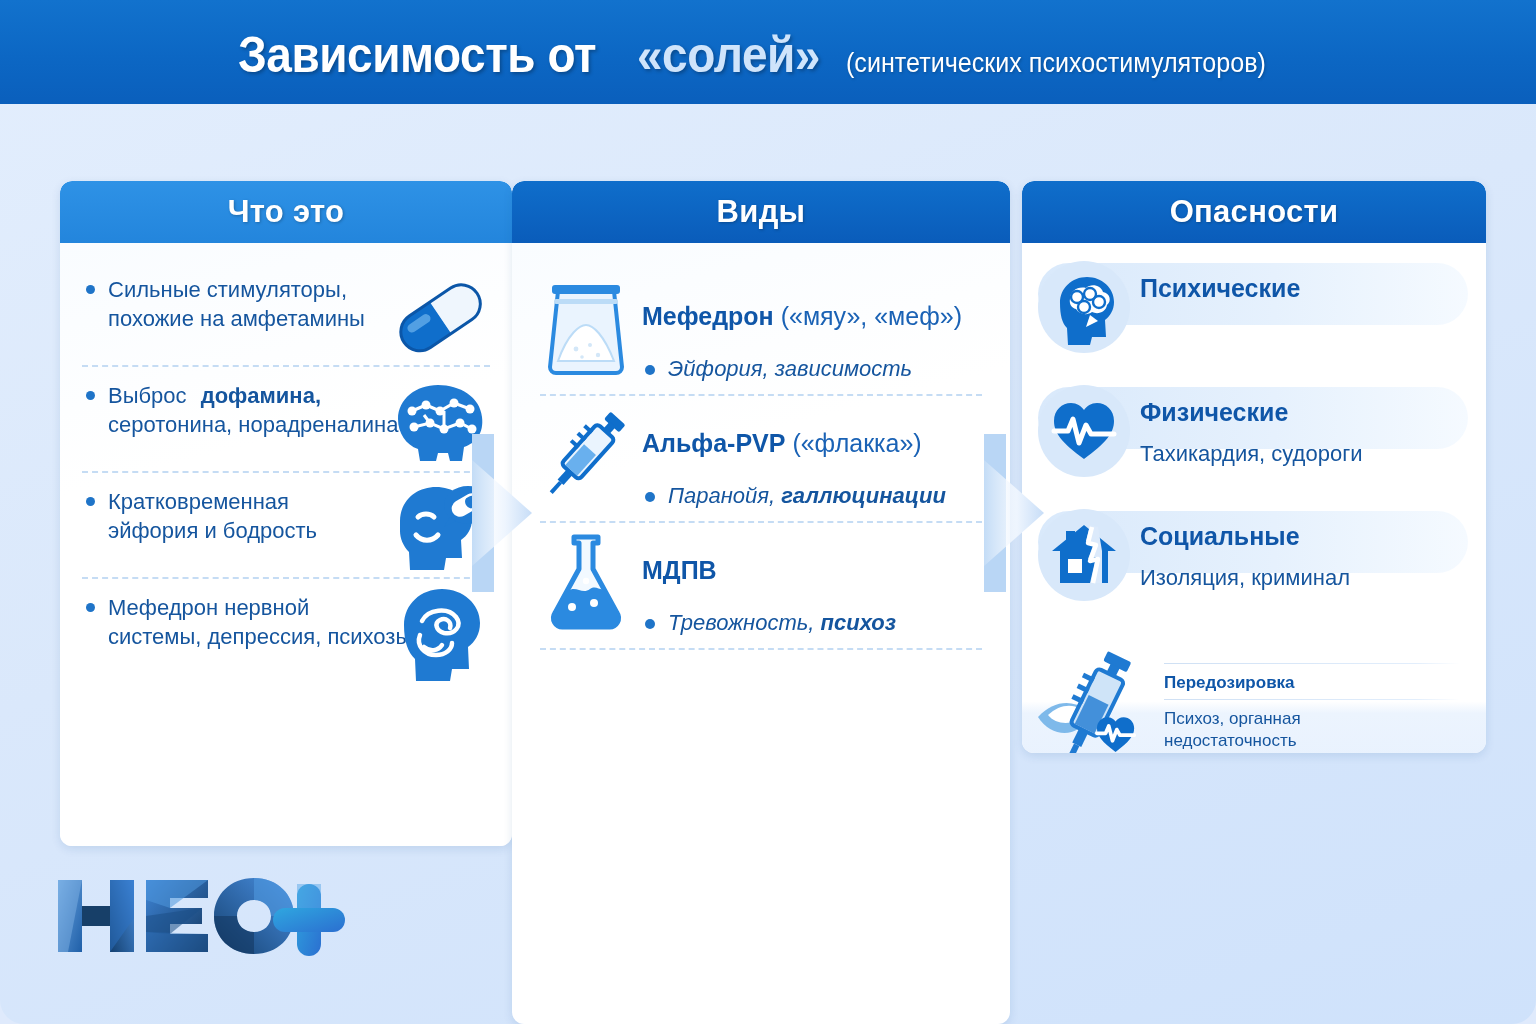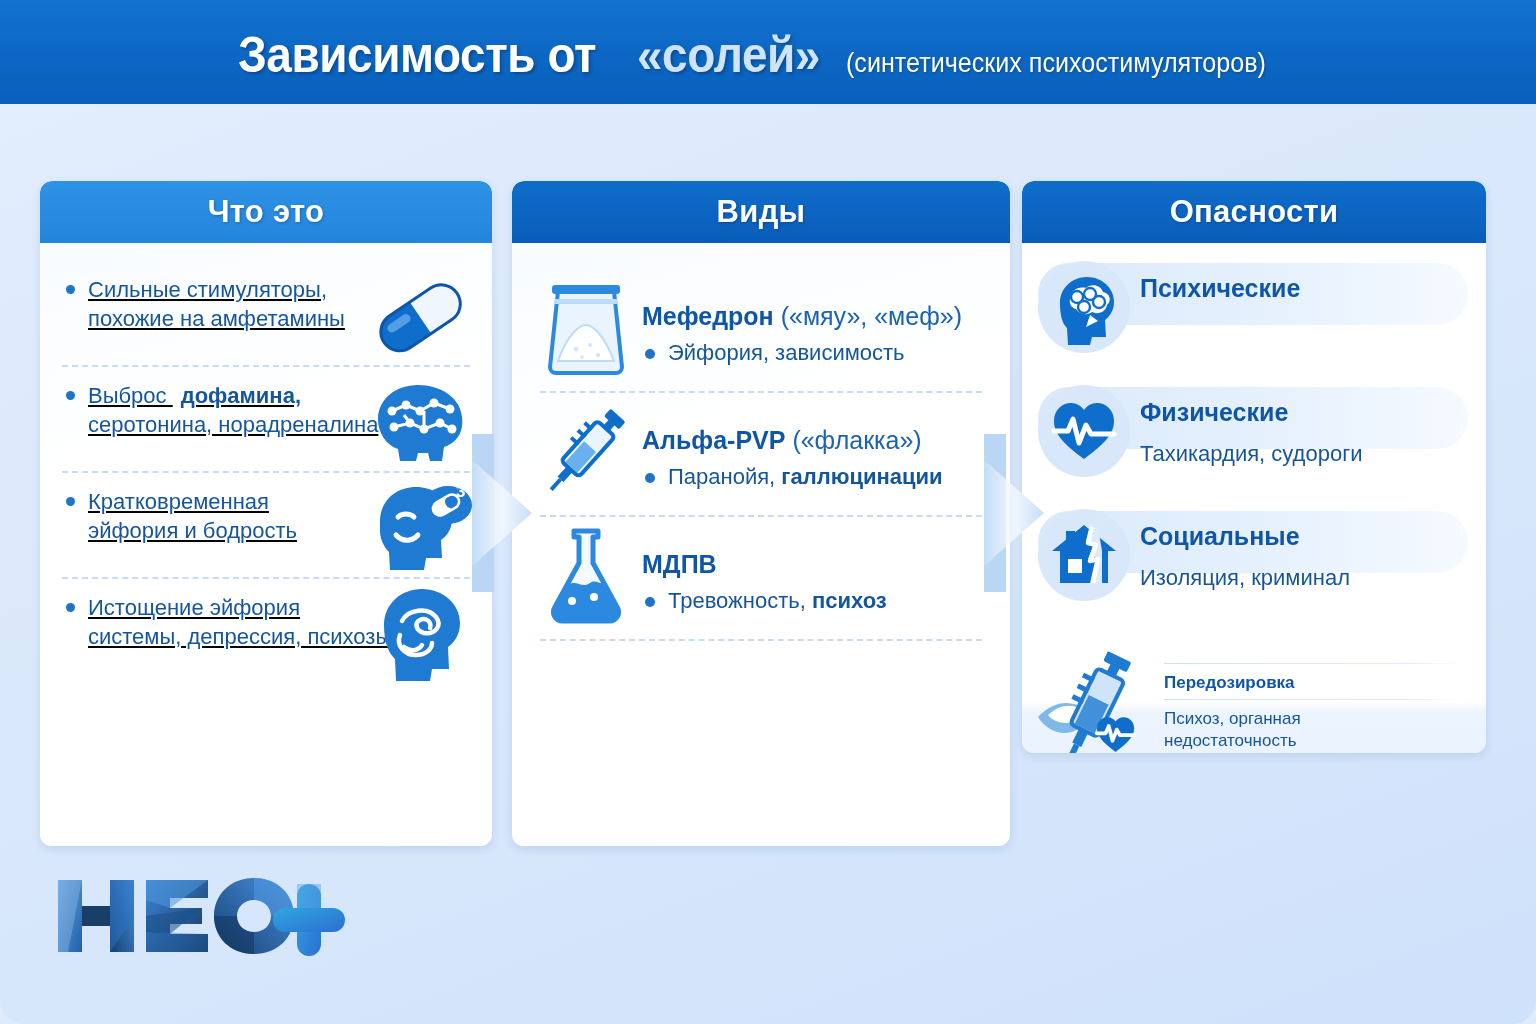--- a/index.html
+++ b/index.html
@@ -103,26 +103,26 @@
     width: 120px;
     height: 22px;
     clip-path: polygon(0 0, 100% 0, 50% 100%);
   }
   .card-body {
     background: linear-gradient(165deg, #f9fcff 0%, #ffffff 35%, #ffffff 100%);
     position: relative;
   }
 
   
-  #col1 { left: 40px;  top: 181px; width: 452px; height: 665px; }
+  #col1 { left: 60px;  top: 181px; width: 452px; height: 665px; }
   #col1 .card-head { background: linear-gradient(180deg, #2e92e6 0%, #2385dc 100%); }
-  #col1 .card-body { height: 603px; text-decoration: underline; }
-
-  
-  #col2 { left: 512px; top: 181px; width: 498px; height: 665px; }
+  #col1 .card-body { height: 603px; }
+
+  
+  #col2 { left: 512px; top: 181px; width: 498px; height: 843px; }
   #col2 .card-head { background: linear-gradient(180deg, #0f6ecb 0%, #0a5cba 100%); }
   #col2 .head-notch { background: #0a5cba; }
   #col2 .card-body { height: 603px; }
 
   
   #col3 { left: 1022px; top: 181px; width: 464px; height: 572px; }
   #col3 .card-head { background: linear-gradient(180deg, #0f6ecb 0%, #0a5cba 100%); }
   #col3 .card-body { height: 603px; background: linear-gradient(180deg,#ffffff 0%,#ffffff 76%,#ecf4fe 78%,#e3eefd 100%); }
 
   
@@ -195,24 +195,25 @@
     font-size: 25px;
     color: #15559e;
     line-height: 1.2;
     white-space: nowrap;
   }
   .c2-title b { font-weight: bold; color: #0f56a8; }
   .c2-title .lite { font-weight: normal; color: #1a62b5; }
   .c2-bullet {
     font-size: 22px;
     color: #15559e;
-    margin-top: 9px;
+    margin-top: 25px;
     padding-left: 26px;
     position: relative;
     white-space: nowrap;
+    font-style: italic;
   }
   .c2-bullet .bullet-dot {
     position: absolute;
     left: 3px;
     top: 9px;
     width: 10px;
     height: 10px;
     border-radius: 50%;
     background: #1f74c8;
   }
@@ -403,21 +404,21 @@
               </g>
               <text x="96" y="20" font-size="17" font-weight="bold" fill="#ffffff" font-family="Liberation Sans, sans-serif">3</text>
             </svg>
           </div>
         </div>
         <div class="c1-sep"></div>
 
         <div class="c1-item">
           <div class="c1-text">
             <span class="bullet-dot"></span>
-            <span>Истощение эйфория</span><br>
+            <span>Мефедрон нервной</span><br>
             <span>системы, депрессия, психозы</span>
           </div>
           <div class="c1-icon">
             <svg viewBox="0 0 120 98" width="120" height="98">
               <path d="M24 42c0-21 17-36 38-36s38 15 38 34c0 11-5 19-12 24l1 22H72l-2 12H36l-1-22c-7-7-11-17-11-34z" fill="#1f7ad2"></path>
               <g stroke="#ffffff" stroke-width="4.5" fill="none" stroke-linecap="round">
                 <path d="M42 38c6-12 26-14 34-4 7 9-2 18-12 16-8-2-10-10-4-13 6-3 12 2 10 8"></path>
                 <path d="M40 52c-4 10 4 20 16 20 10 0 16-6 16-12"></path>
                 <path d="M44 64c6 5 14 4 18-2"></path>
               </g>

